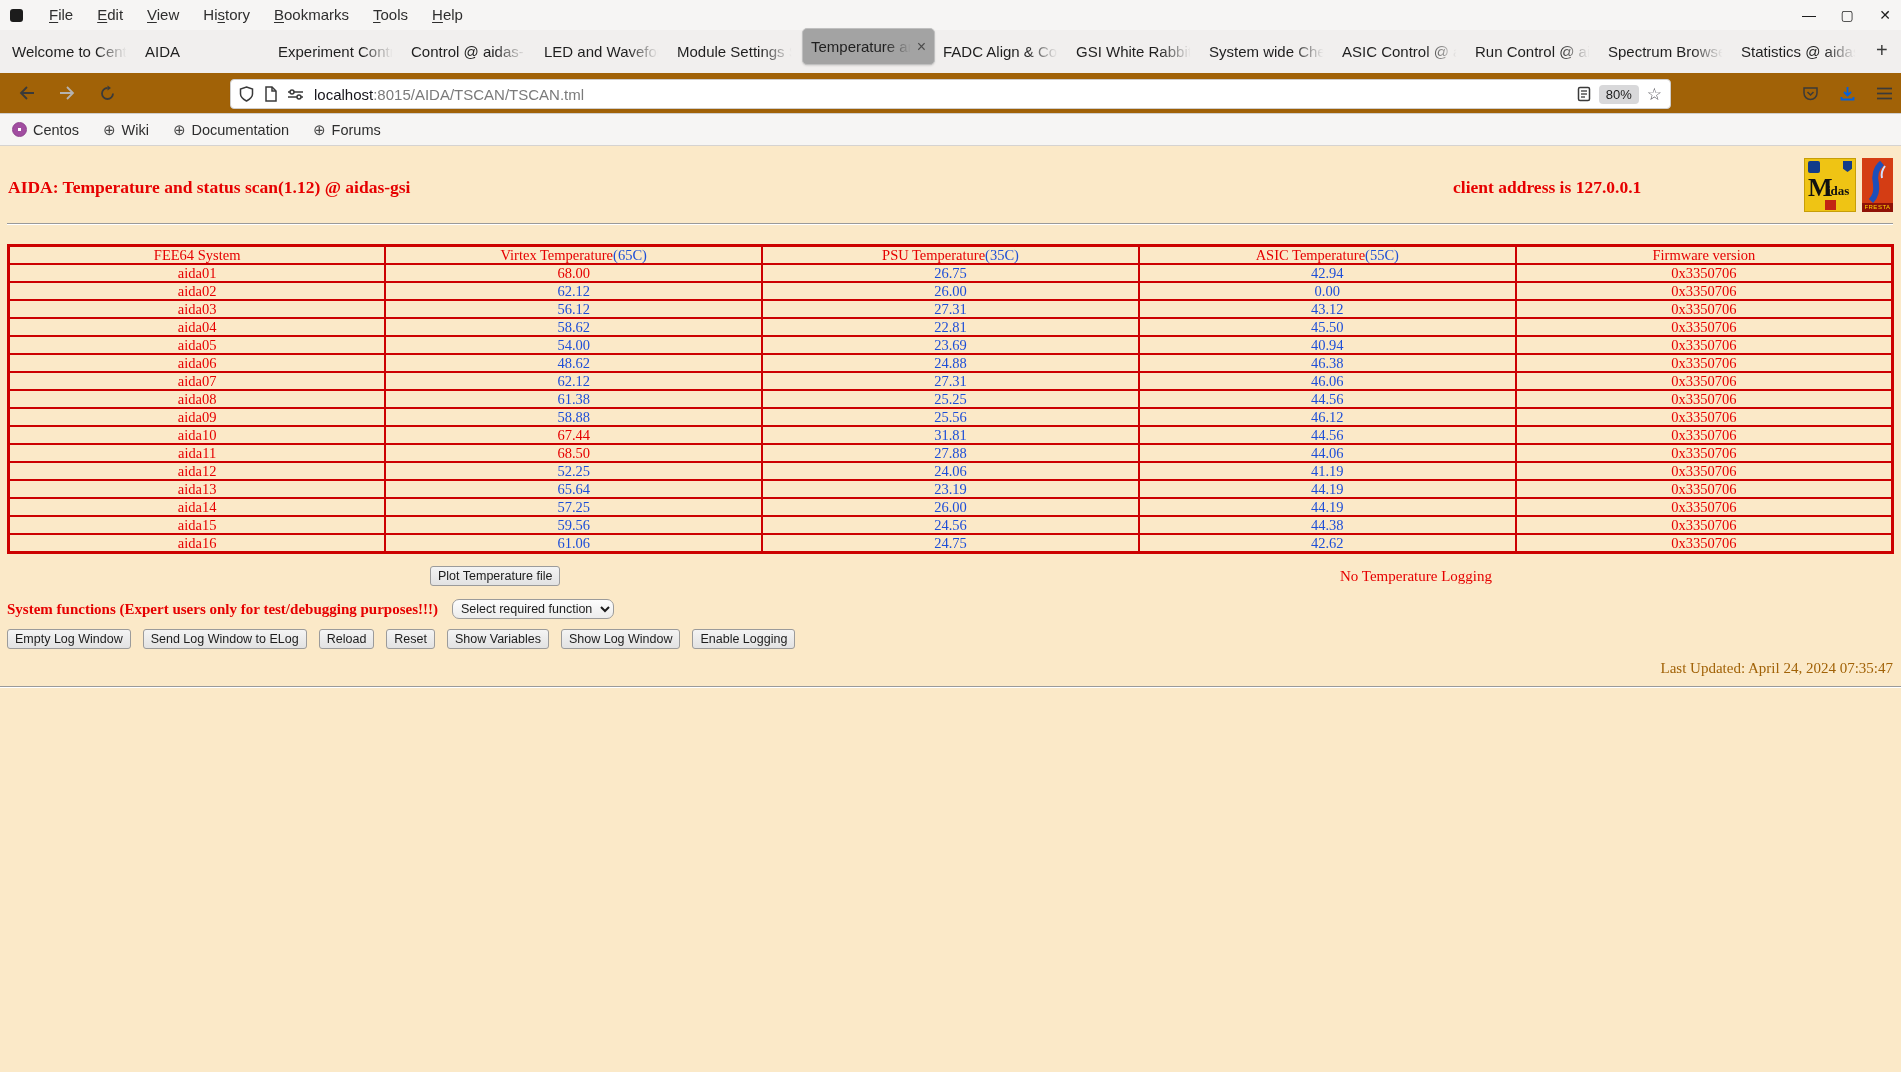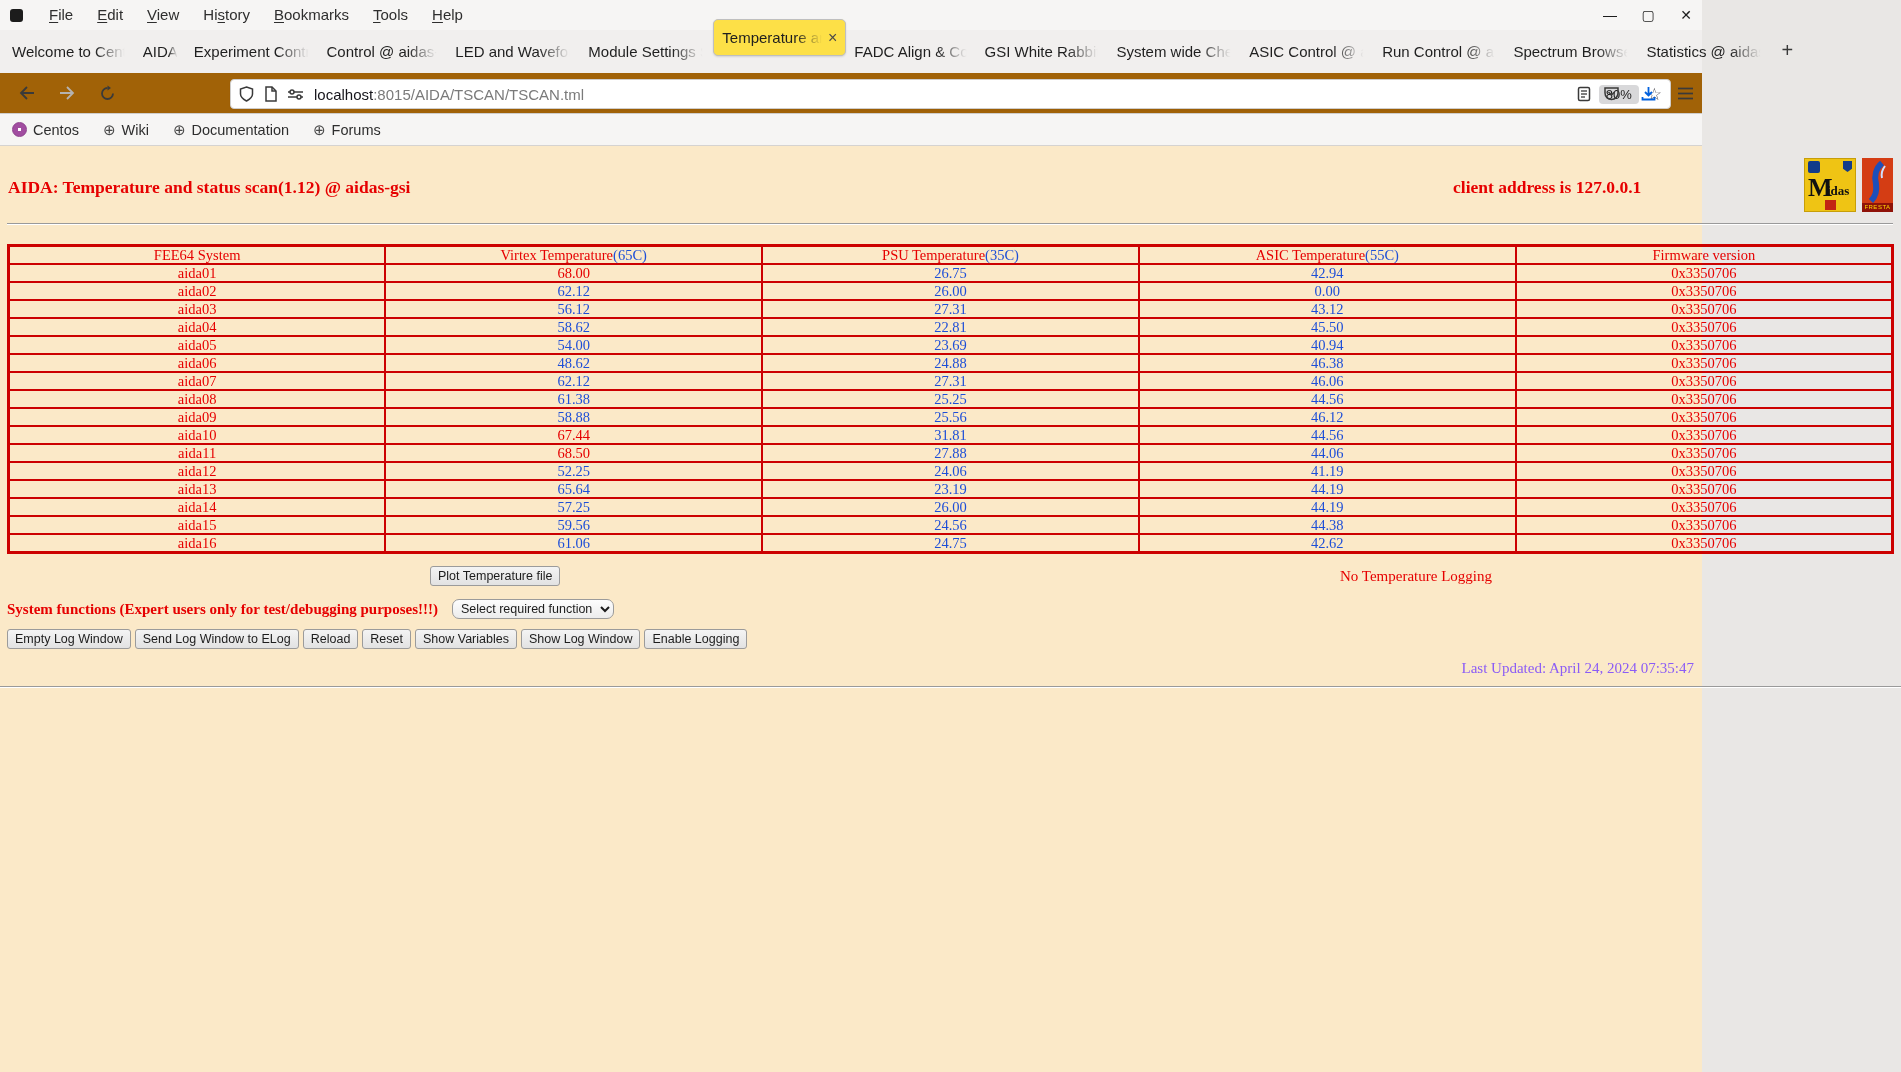--- a/index.html
+++ b/index.html
@@ -1,38 +1,38 @@
 <!DOCTYPE html>
 <html><head>
 <meta charset="utf-8">
 <style>
   * { margin:0; padding:0; box-sizing:border-box; }
   html,body { width:1901px; height:1072px; overflow:hidden; background:#e9e7e5;
               font-family:"Liberation Sans", sans-serif; }
-  .screen { position:absolute; inset:0; width:1702px; height:1072px; }
+  .screen { position:absolute; inset:0; width:1901px; height:1072px; }
 
   
   .menubar { position:absolute; left:0; top:0; width:100%; height:30px;
              background:#f6f5f4; display:flex; align-items:center; }
   .app-icon { width:13px; height:13px; background:#1c1c1c; border-radius:3px; margin:0 14px 0 10px; }
   .menu-item { font-size:15px; color:#2e2e2e; padding:0 12px; height:30px; line-height:30px; cursor:default; }
   .menu-item u { text-decoration:underline; text-underline-offset:2px; }
   .win-controls { position:absolute; right:8px; top:0; height:30px; display:flex; align-items:center; gap:22px;
                   font-size:14px; color:#1c1c1c; }
   .win-controls span { width:16px; text-align:center; }
 
   .tabbar { position:absolute; left:0; top:30px; width:100%; height:43px; background:#f1efee;
             display:flex; align-items:flex-end; padding-left:4px; }
   .tab { width:133px; height:43px; display:flex; align-items:center; padding:0 8px;
          font-size:15px; color:#1f1f1f; position:relative; }
   .tab-label { white-space:nowrap; overflow:hidden; flex:1;
       -webkit-mask-image:linear-gradient(90deg,#000 72%,transparent 98%);
       mask-image:linear-gradient(90deg,#000 72%,transparent 98%); }
-  .tab.active { background:#fde047; border:1px solid #bfbfbf; border-radius:5px;
-                height:37px; margin-bottom:17px; box-shadow:0 1px 2px rgba(0,0,0,.12); }
+  .tab.active { background:#a3a3a3; border:1px solid #bfbfbf; border-radius:5px;
+                height:37px; margin-bottom:8px; box-shadow:0 1px 2px rgba(0,0,0,.12); }
   .tab-close { font-size:16px; color:#4a4a4a; margin-left:4px; line-height:1; }
   .newtab-btn { font-size:20px; color:#3a3a3a; padding:0 10px; height:43px; line-height:40px; }
 
   .navbar { position:absolute; left:0; top:73px; width:100%; height:41px; background:#a16207;
             border-bottom:1px solid #cfcdcb; display:flex; align-items:center; }
   .nav-icons { display:flex; align-items:center; gap:10px; margin-left:12px; }
   .icon-btn { width:30px; height:30px; display:flex; align-items:center; justify-content:center; border-radius:4px; }
   .urlbar { position:absolute; left:230px; top:6px; width:1441px; height:30px; background:#ffffff;
             border:1px solid #cfcdcb; border-radius:4px; display:flex; align-items:center; padding:0 8px;
             box-shadow:0 1px 2px rgba(0,0,0,.05); }
@@ -88,22 +88,22 @@
              padding:2px 7px; }
   .plot-btn { position:absolute; left:430px; top:0; }
   .no-logging { position:absolute; left:1340px; top:2px; font-size:15px; color:#e60000; }
 
   .sysfunc-row { position:absolute; left:7px; top:452px; width:100%; height:22px; display:flex; align-items:center; }
   .sysfunc-label { font-size:15px; font-weight:bold; color:#e60000; }
   .sysfunc-select { font-family:"Liberation Sans", sans-serif; font-size:12.5px; color:#1c1c1c;
                     background:linear-gradient(#fdfdfd,#ececec); border:1px solid #9b9b9b; border-radius:7px;
                     margin-left:14px; padding:1px 4px; height:20px; }
 
-  .btn-row { position:absolute; left:7px; top:483px; display:flex; gap:4px;justify-content:flex-end; }
-  .last-updated { position:absolute; right:8px; top:514px; font-size:15px; color:#8b5cf6; }
+  .btn-row { position:absolute; left:7px; top:483px; display:flex; gap:12px;justify-content:flex-end; }
+  .last-updated { position:absolute; right:8px; top:514px; font-size:15px; color:#a16207; }
   .hr2 { position:absolute; left:0; top:540px; width:1901px; height:2px;
          border-top:1px solid #9a9a9a; border-bottom:1px solid #fff; }
 
   svg { display:block; }
 </style>
 </head>
 <body>
 
 <div class="screen">
 

